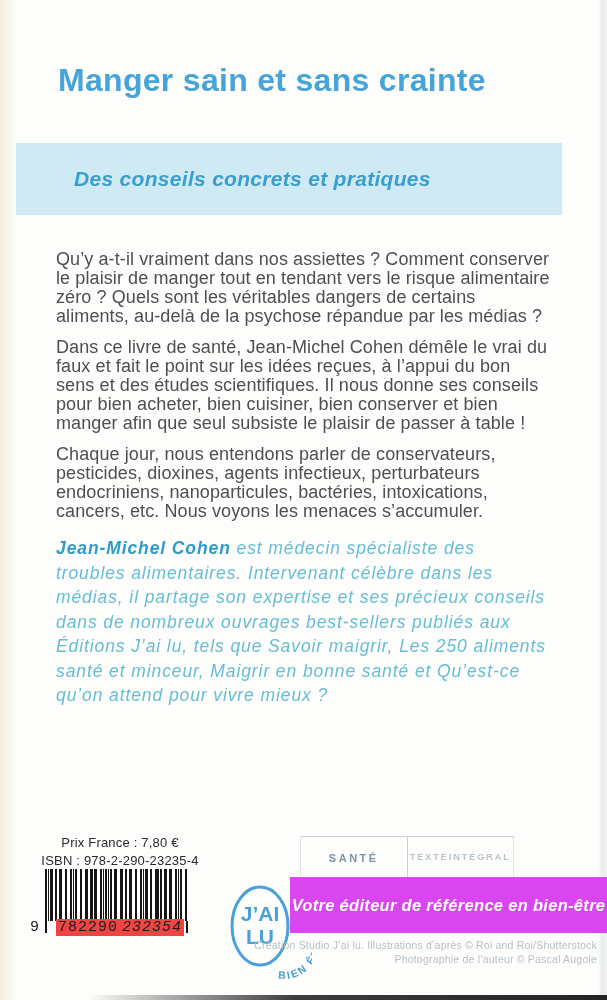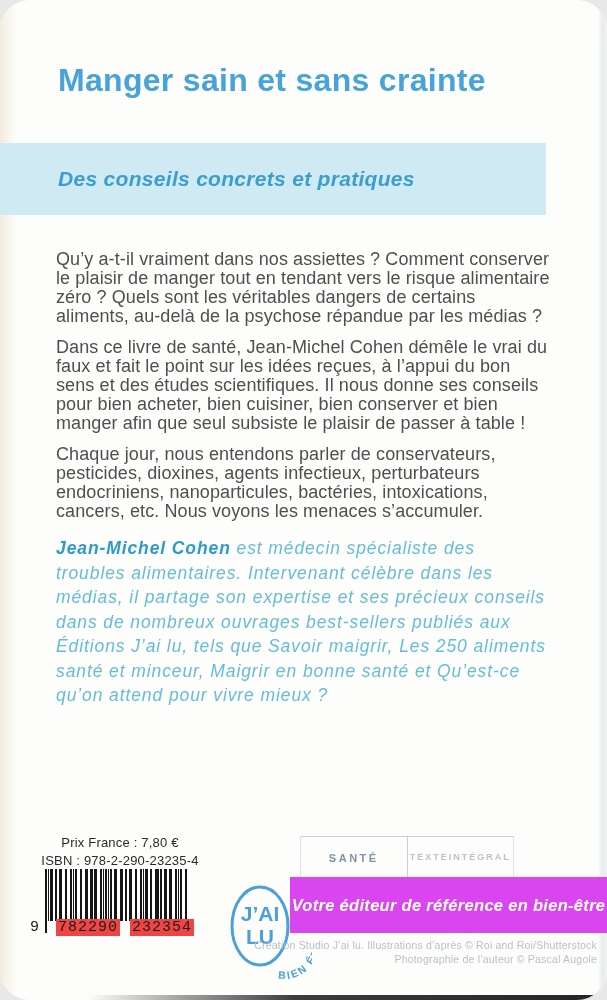--- a/index.html
+++ b/index.html
@@ -1,32 +1,31 @@
 <!DOCTYPE html>
 <html><head>
 <meta charset="utf-8">
 <style>
   html,body{margin:0;padding:0;background:#e8e8e8;}
   .page{
     position:relative;width:607px;height:1000px;margin:0 auto;
     background:#fdfdfb;overflow:hidden;
     font-family:"Liberation Sans",sans-serif;
-    border-radius:30px;
   }
   
   .edge-left{position:absolute;left:0;top:0;width:16px;height:100%;
     background:linear-gradient(90deg,#f2ecdc 0,rgba(242,236,220,.55) 7px,rgba(242,236,220,0) 16px);}
   .edge-right{position:absolute;right:0;top:0;width:9px;height:100%;
     background:linear-gradient(90deg,rgba(226,231,232,0) 0,#e9eced 4px,#eef1f1 9px);}
   .edge-bottom{position:absolute;left:88px;right:0;bottom:0;height:5px;
     background:linear-gradient(90deg,rgba(150,150,150,0) 0,rgba(120,120,120,.55) 14%,#3c3c3c 40%,#242424 100%);}
 
   .title{position:absolute;left:58px;top:62px;width:500px;
     font-size:32px;font-weight:600;letter-spacing:.3px;color:#47a4d9;}
-  .band{position:absolute;left:0;top:143px;width:546px;height:72px;
+  .band{position:absolute;left:16px;top:143px;width:546px;height:72px;
     background:#cfeaf3;display:flex;align-items:center;}
   .band .subtitle{margin-left:58px;font-size:21px;font-weight:700;font-style:italic;
     color:#3b9ecf;letter-spacing:.3px;}
 
   .bodytext{position:absolute;left:56px;top:250px;width:494px;color:#4f4f4f;}
   .bodytext p{margin:0 0 12px 0;font-size:18px;line-height:19px;letter-spacing:.1px;}
   .bio{margin-top:15px;font-style:italic;font-size:17.5px;line-height:24.5px;
     letter-spacing:.9px;color:#66bdd6;}
   .bio .bio-name{font-weight:700;color:#2f9bc8;}
 
@@ -39,21 +38,21 @@
     background-image:
       repeating-linear-gradient(90deg,#161616 0 2px,rgba(0,0,0,0) 2px 5px),
       repeating-linear-gradient(90deg,#161616 0 1px,rgba(0,0,0,0) 1px 7px),
       repeating-linear-gradient(90deg,rgba(0,0,0,0) 0 3px,#161616 3px 4px,rgba(0,0,0,0) 4px 11px);}
   .guard{position:absolute;top:0;width:2px;height:64px;background:#161616;}
   .g1{left:17px}.g2{left:88px}.g3{left:158px}
   .bc-digits{position:absolute;left:0;top:50px;width:165px;display:flex;
     font-family:"Liberation Mono",monospace;font-size:15px;color:#1d1d1d;}
   .bc-digits span{background:#ef4444;padding:0 2px;letter-spacing:1px;}
   .bc-digits .lead{margin-right:14px;background:transparent;}
-  .bc-digits .grp2{margin-left:10px;}
+  .bc-digits .grp2{font-style:italic;}
 
   
   .catbox{position:absolute;left:300px;top:836px;width:212px;height:41px;
     border-top:1px solid #c6d0d7;border-left:1px solid #dde3e7;border-right:1px solid #dde3e7;
     display:flex;}
   .cat-cell{width:106px;display:flex;align-items:center;justify-content:center;
     font-weight:700;font-size:11px;letter-spacing:2.5px;color:#7e95a6;}
   .cat-cell.first{border-right:1px solid #c6d0d7;}
   .edition{flex-direction:row;font-size:9px;letter-spacing:2px;color:#b9c3ca;line-height:11px;}
 

